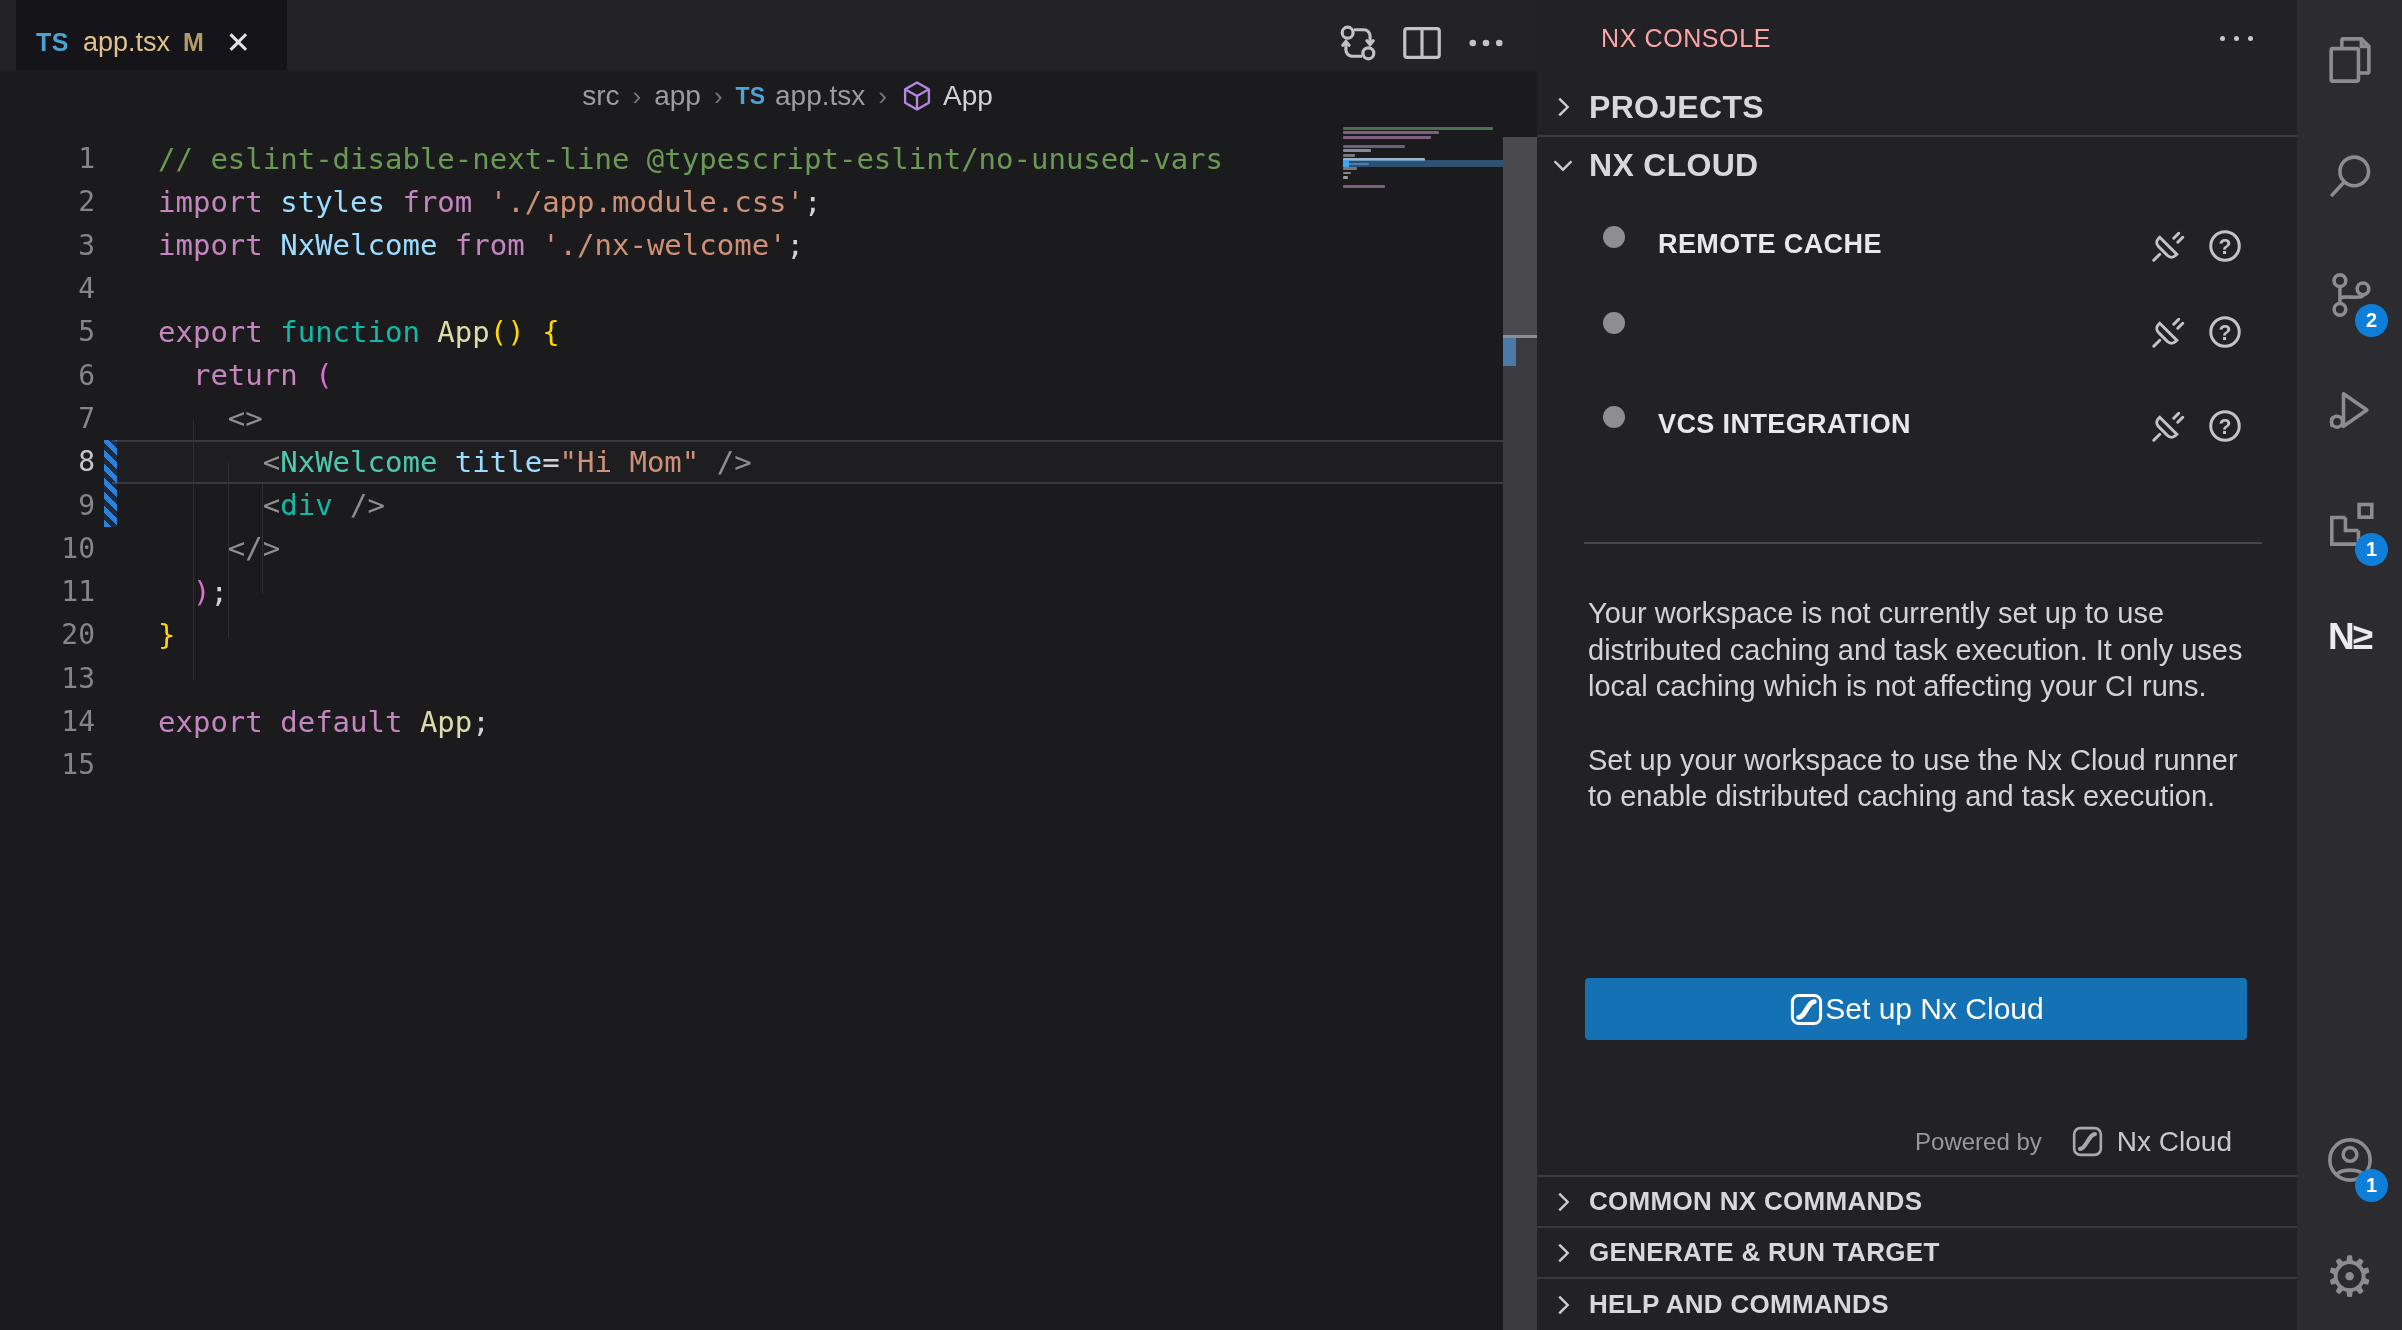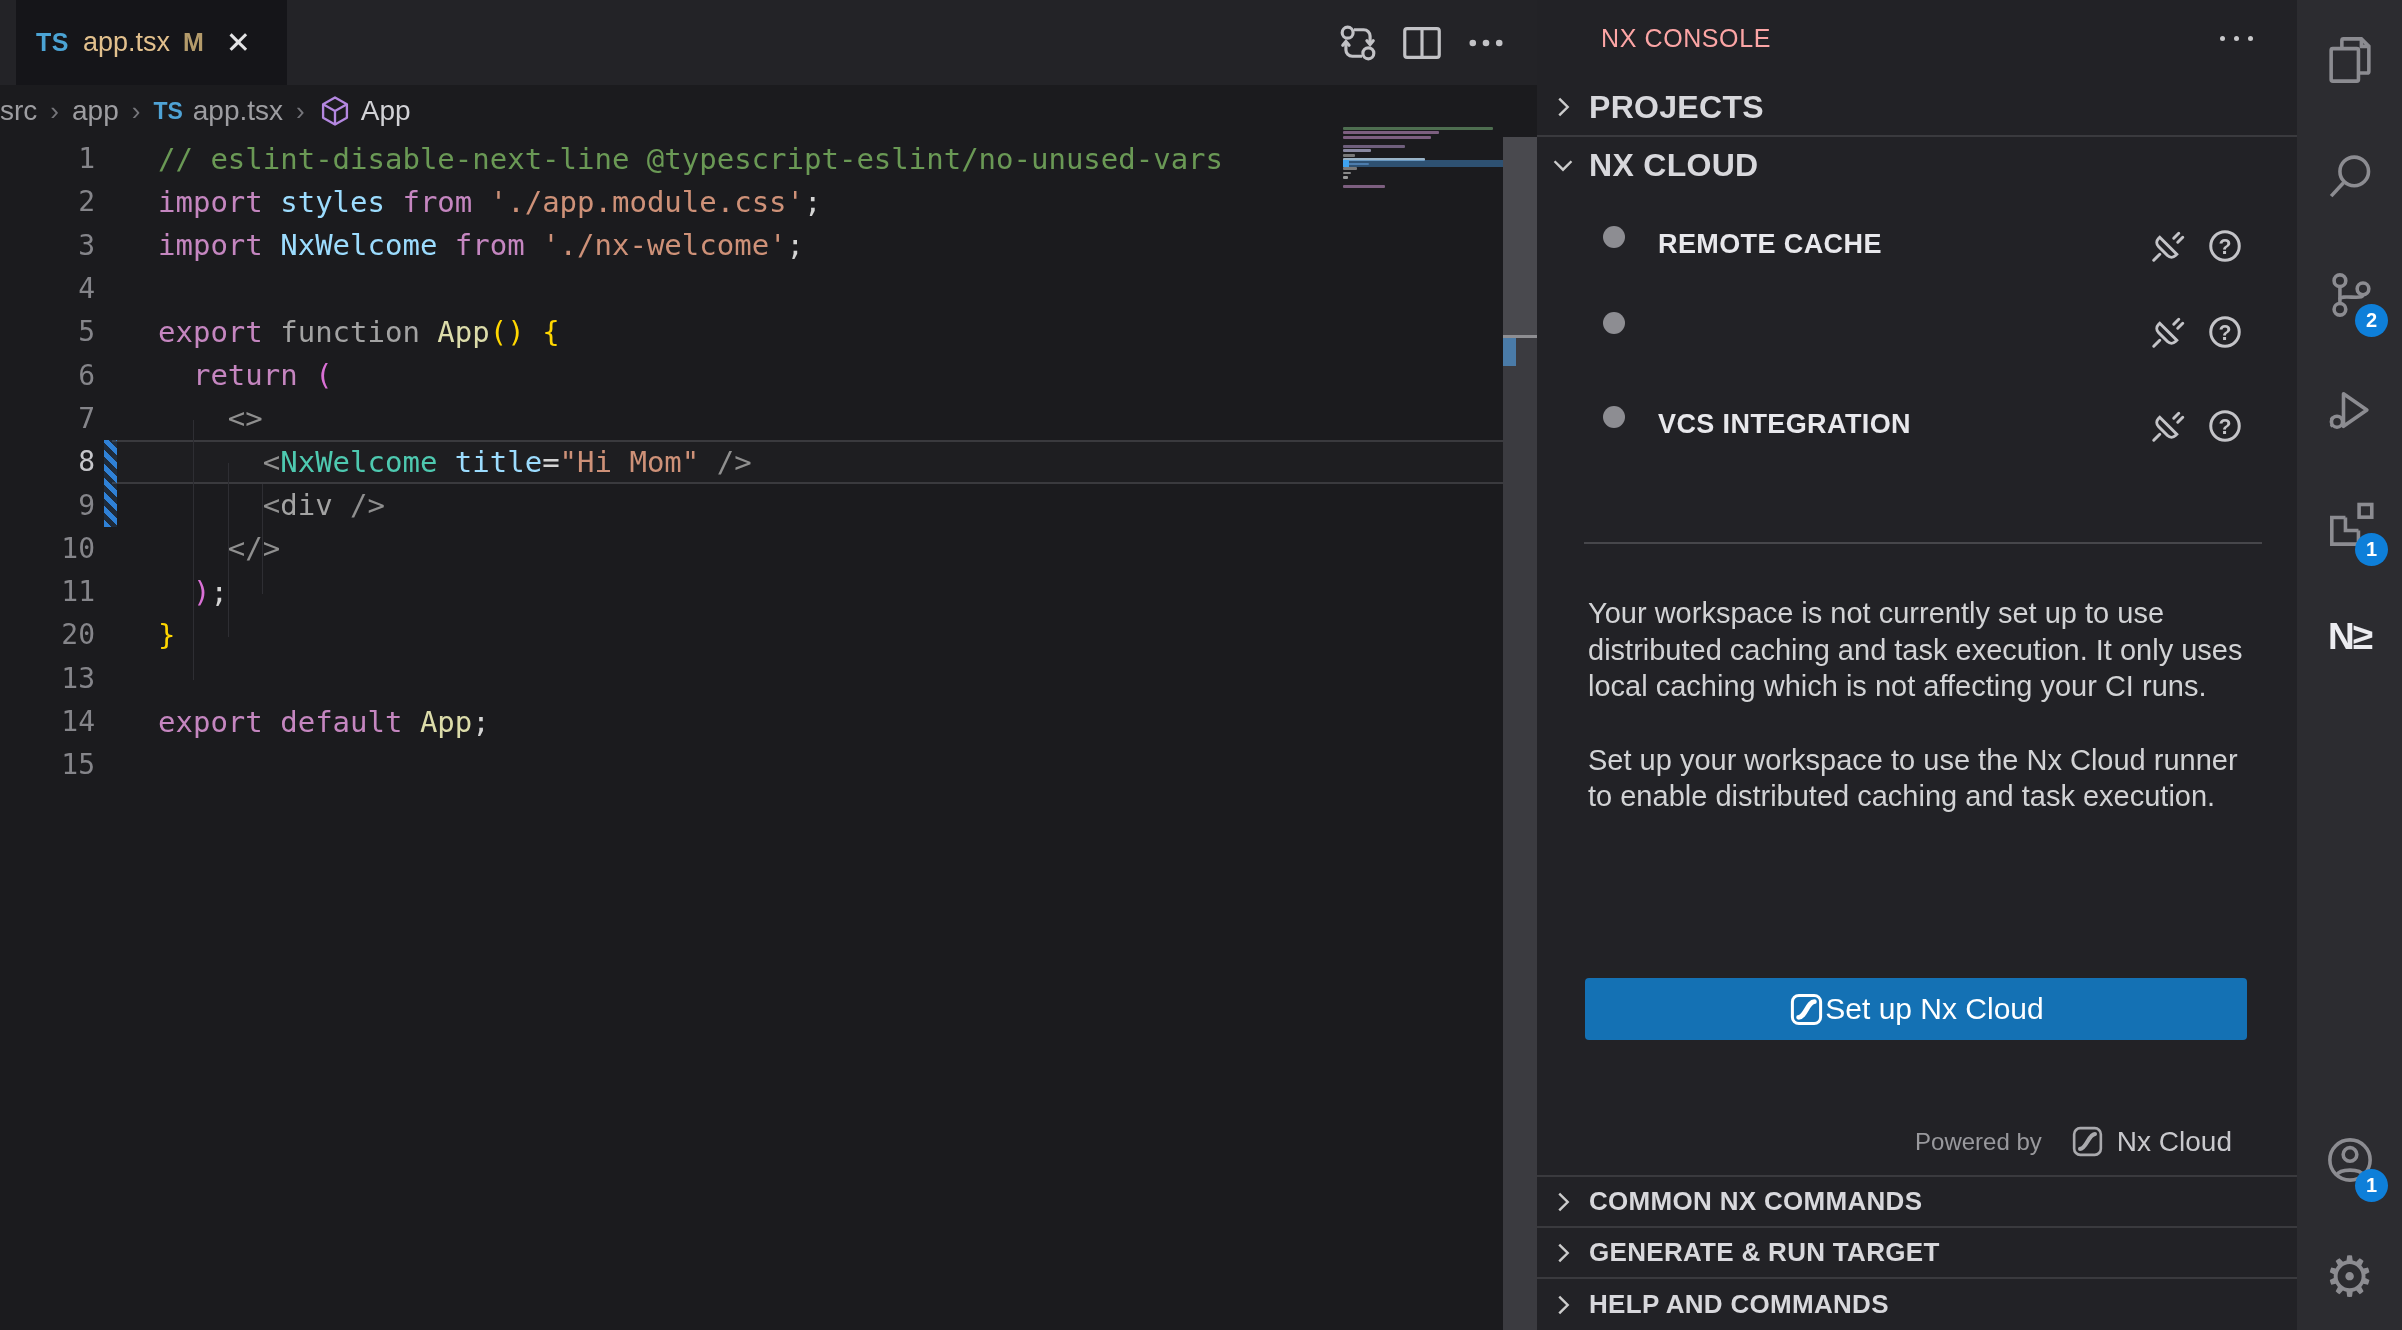--- a/index.html
+++ b/index.html
@@ -12,35 +12,35 @@
   #tab-strip { position:absolute; left:0; top:0; width:1537px; height:85px; background:#232327; }
   #tab-active { position:absolute; left:16px; top:0; width:271px; height:85px; background:#151519;
                 display:flex; align-items:center; }
   .tab-ts { color:#4ba3d4; font-weight:700; font-size:25px; margin-left:20px; letter-spacing:0.5px; }
   .tab-name { color:#e2c08d; font-size:27px; margin-left:14px; }
   .tab-m { color:#b49b6b; font-size:25px; margin-left:13px; font-weight:600; }
   .tab-close { color:#e3e3e5; font-size:30px; margin-left:22px; cursor:pointer; line-height:1; }
   #editor-actions { position:absolute; right:28px; top:0; height:85px; display:flex; align-items:center; gap:18px; }
   #editor-actions svg { display:block; }
 
-  #breadcrumb { position:absolute; left:0; top:85px; width:1537px; height:52px; background:#1b1b1e;
-                display:flex; align-items:center; font-size:28px; color:#9d9da1; }
+  #breadcrumb { position:absolute; left:0; top:70px; width:1537px; height:52px; background:#1b1b1e;
+                display:flex; align-items:center; padding-left:38px; font-size:28px; color:#9d9da1;justify-content:center; }
   #breadcrumb .bc-sep { color:#75757a; margin:0 13px; font-size:26px; }
   #breadcrumb .bc-ts { color:#4fa3d6; font-weight:700; font-size:23px; margin-right:10px; }
   #breadcrumb .bc-symbol { color:#d2d2d6; }
   #breadcrumb .bc-cube { margin-right:9px; display:flex; }
 
   
   #code-lines { position:absolute; left:0; top:137px; width:1503px;
                 font-family:"DejaVu Sans Mono", monospace; font-size:29px; }
   .code-line { height:43.3px; display:flex; align-items:center; white-space:pre; }
   .ln { width:95px; text-align:right; color:#85858a; flex:none; font-size:28px; }
   .lc { padding-left:63px; }
   .code-line.current .ln { color:#c6c6ca; }
-  .tk-cm{color:#6a9955} .tk-kw{color:#c586c0} .tk-kb{color:#a3a3a3} .tk-id{color:#9cdcfe}
+  .tk-cm{color:#6a9955} .tk-kw{color:#c586c0} .tk-kb{color:#14b8a6} .tk-id{color:#9cdcfe}
   .tk-fn{color:#dcdcaa} .tk-ty{color:#4ec9b0} .tk-st{color:#ce9178} .tk-pu{color:#d4d4d4}
   .tk-b1{color:#ffd700} .tk-b2{color:#da70d6} .tk-ag{color:#8f8f8f}
 
   #current-line-band { position:absolute; left:112px; top:440px; width:1391px; height:44px;
                        border-top:2px solid #3a3a3e; border-bottom:2px solid #3a3a3e;
                        background:rgba(255,255,255,0.015); pointer-events:none; }
   #gutter-modified { position:absolute; left:104px; top:440px; width:13px; height:87px;
         background:repeating-linear-gradient(45deg,#2f81d7 0 5px, rgba(47,129,215,0.15) 5px 10px); }
   .indent-guide { position:absolute; width:1px; background:#2e2e33; }
 

